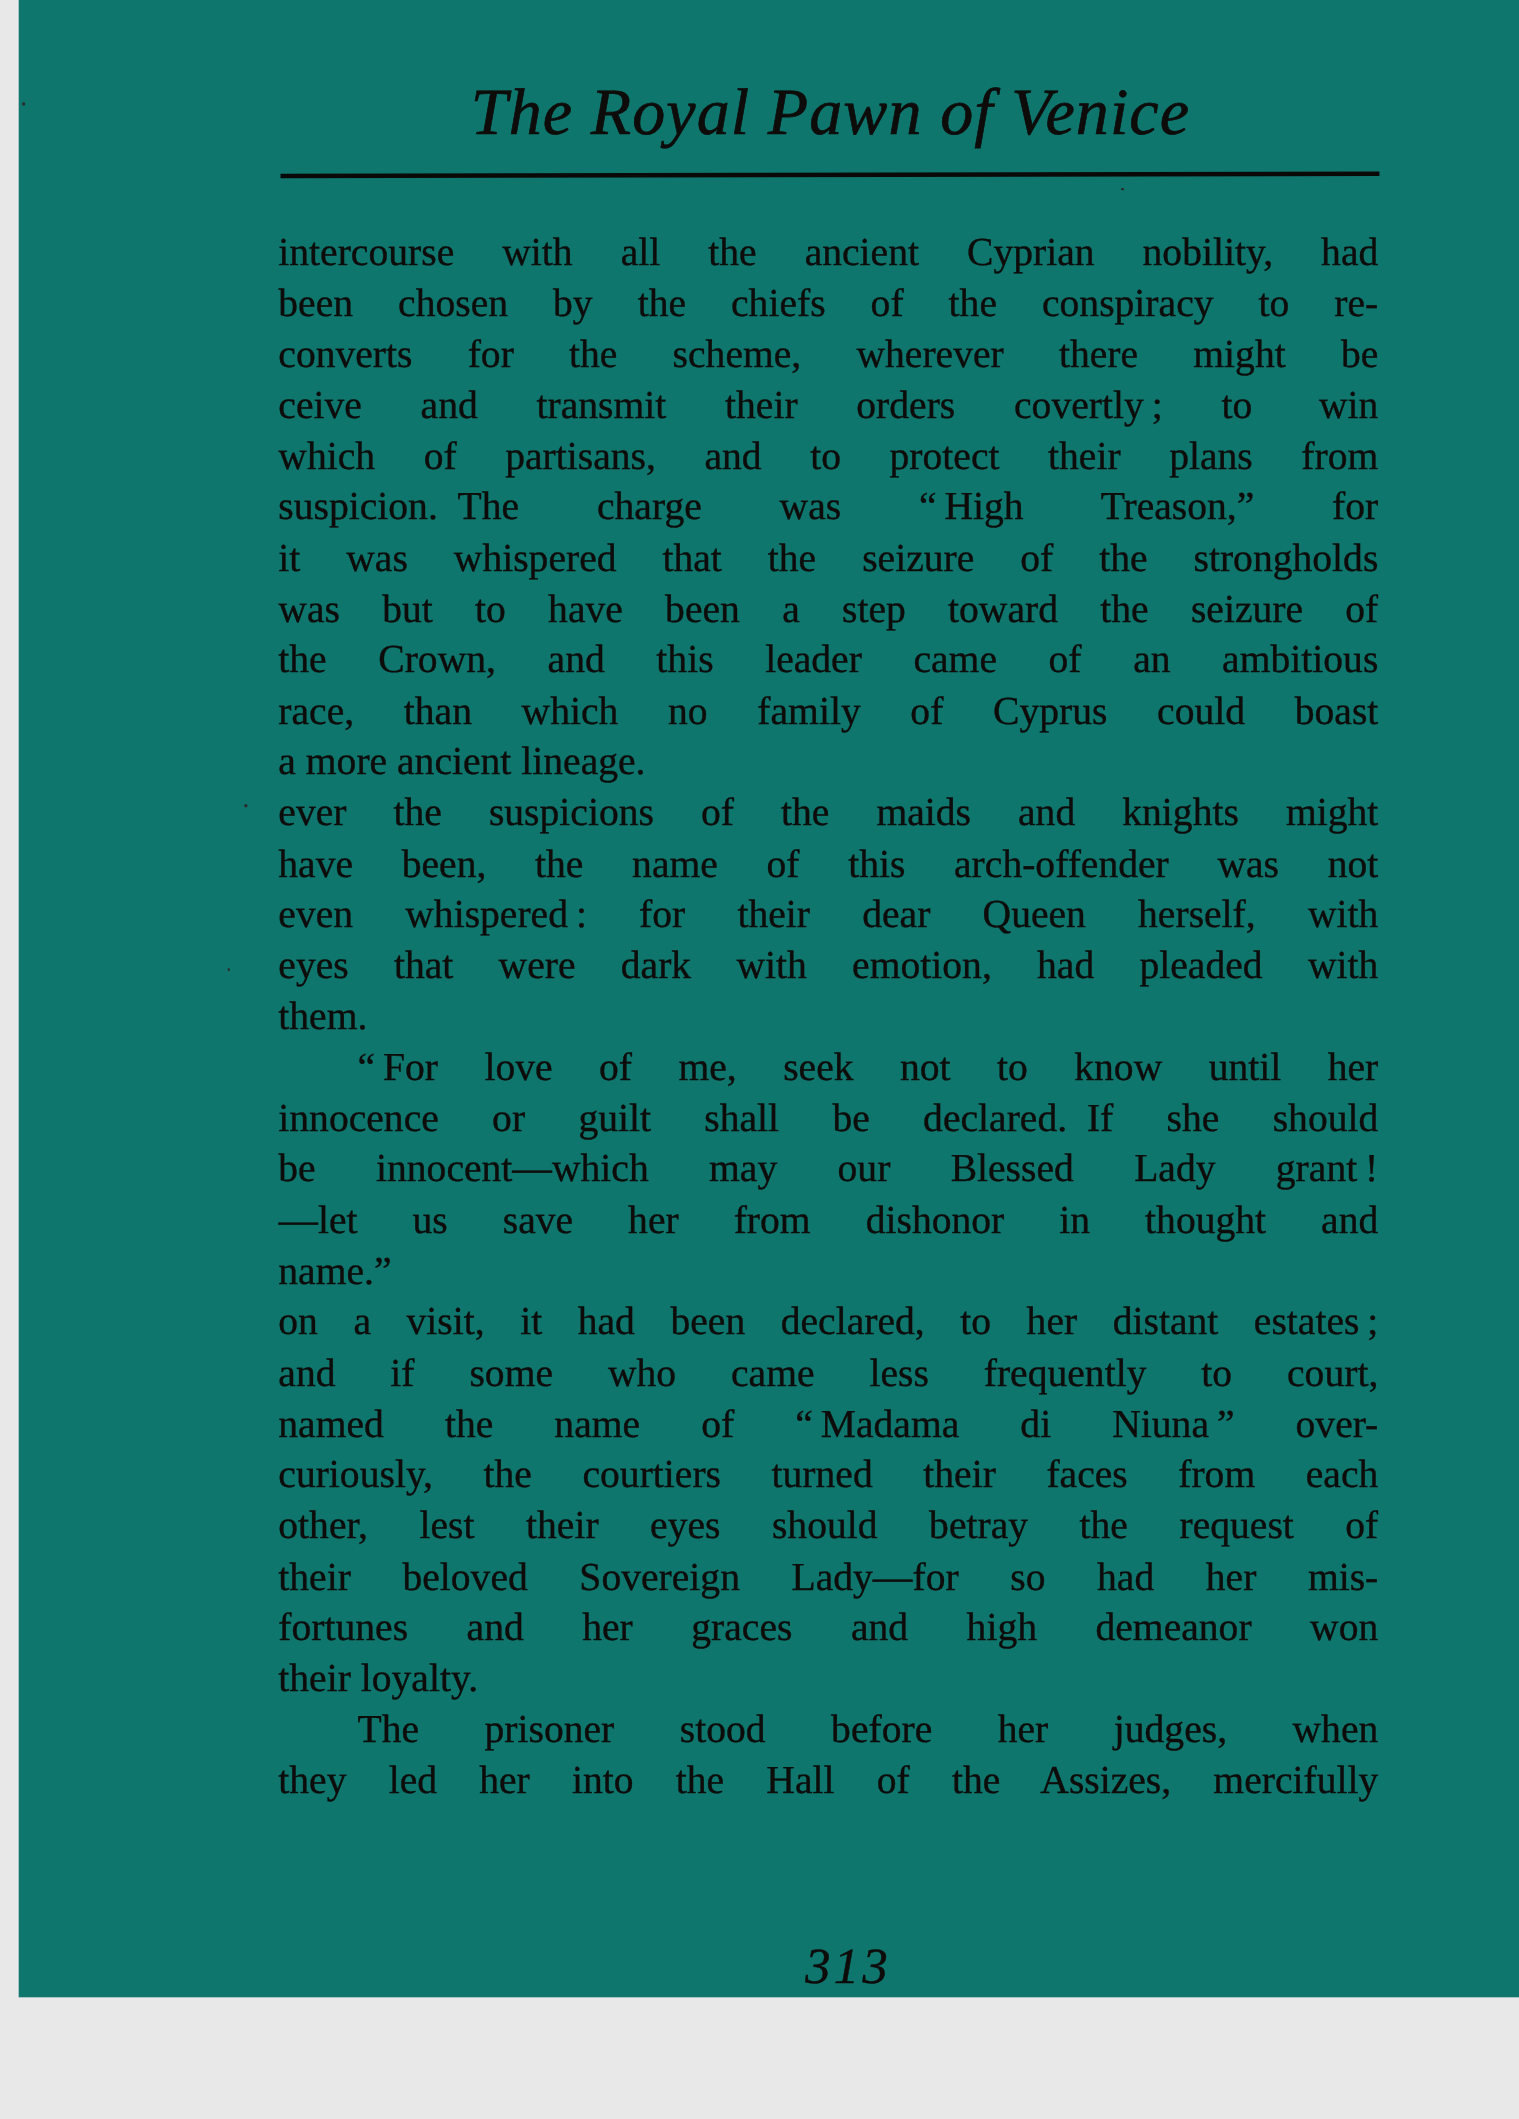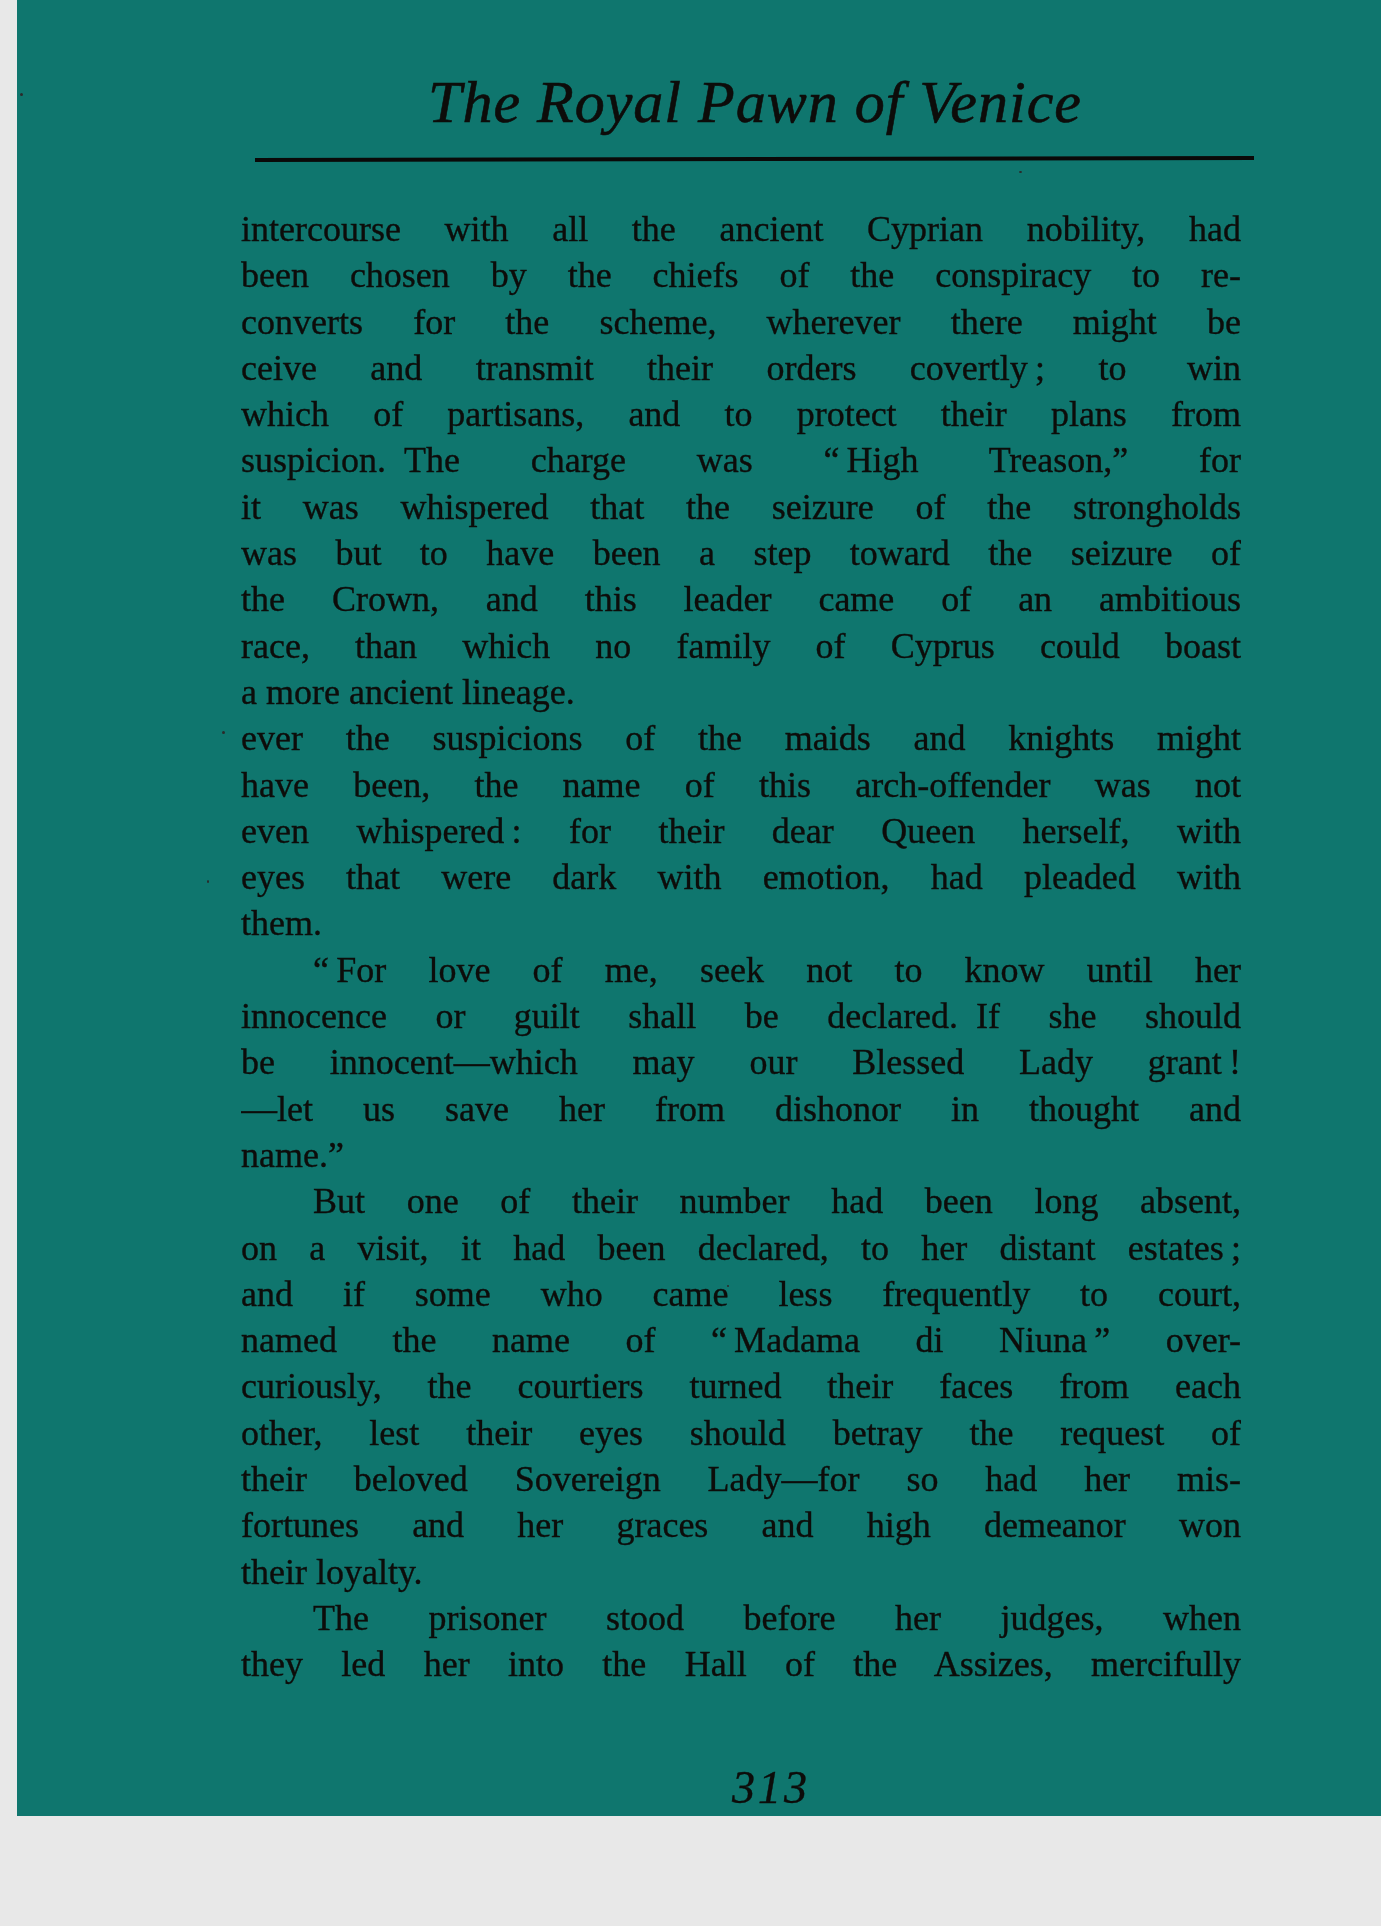--- a/index.html
+++ b/index.html
@@ -30,21 +30,21 @@
     position: absolute;
     left: 238px;
     top: 157px;
     width: 999px;
     height: 4px;
     background: #0a0908;
     transform: rotate(-0.12deg);
   }
   .body-text {
     position: absolute;
-    left: 224px;
+    left: 236px;
     top: 206px;
     width: 1000px;
     font-size: 36px;
     -webkit-text-stroke: 0.35px #0d0c0a;
   }
   .text-line {
     height: 46.3px;
     line-height: 46.3px;
     text-align: justify;
     text-align-last: justify;
@@ -96,21 +96,20 @@
       <div class="text-line">ever the suspicions of the maids and knights might</div>
       <div class="text-line">have been, the name of this arch-offender was not</div>
       <div class="text-line">even whispered : for their dear Queen herself, with</div>
       <div class="text-line">eyes that were dark with emotion, had pleaded with</div>
       <div class="text-line last">them.</div>
       <div class="text-line indent">“ For love of me, seek not to know until her</div>
       <div class="text-line">innocence or guilt shall be declared. If she should</div>
       <div class="text-line">be innocent—which may our Blessed Lady grant !</div>
       <div class="text-line">—let us save her from dishonor in thought and</div>
       <div class="text-line last">name.”</div>
-      <div class="text-line indent">But one of their number had been long absent,</div>
       <div class="text-line">on a visit, it had been declared, to her distant estates ;</div>
       <div class="text-line">and if some who came less frequently to court,</div>
       <div class="text-line">named the name of “ Madama di Niuna ” over-</div>
       <div class="text-line">curiously, the courtiers turned their faces from each</div>
       <div class="text-line">other, lest their eyes should betray the request of</div>
       <div class="text-line">their beloved Sovereign Lady—for so had her mis-</div>
       <div class="text-line">fortunes and her graces and high demeanor won</div>
       <div class="text-line last">their loyalty.</div>
       <div class="text-line indent">The prisoner stood before her judges, when</div>
       <div class="text-line">they led her into the Hall of the Assizes, mercifully</div>

